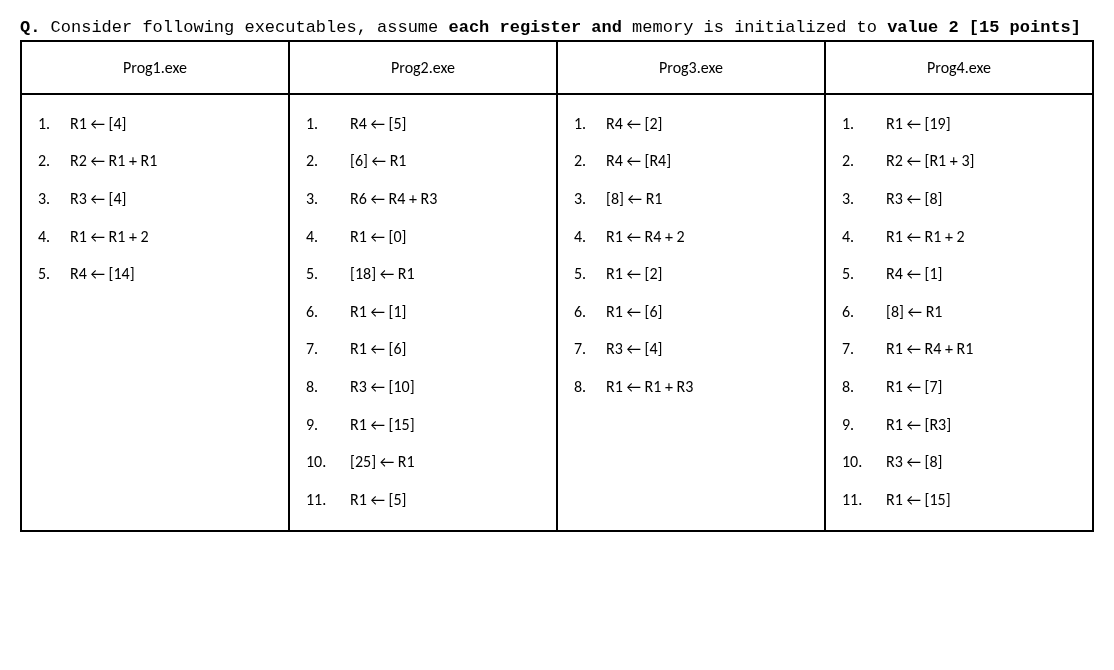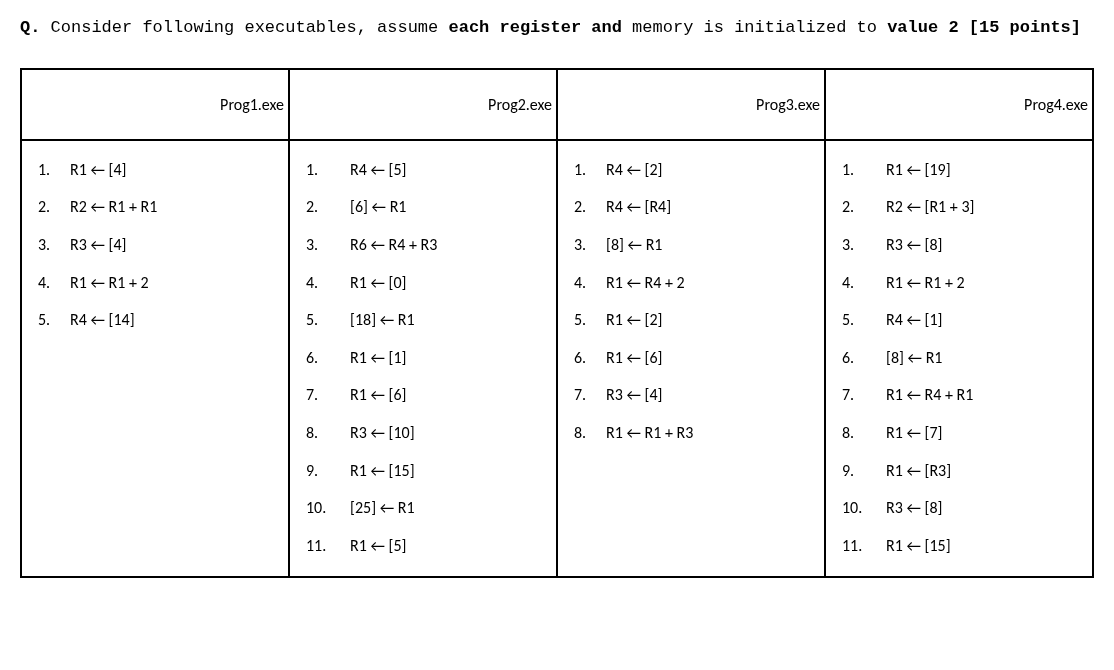--- a/index.html
+++ b/index.html
@@ -11,21 +11,20 @@
     }
     body {
       width: 1114px;
       padding: 16px 20px;
       box-sizing: border-box;
     }
     .question {
       font-family: "Consolas", "Courier New", monospace;
       font-size: 17px;
       line-height: 1.4;
-      margin-bottom: 28px;
     }
     .question .q-label {
       font-weight: bold;
     }
     .question .bold {
       font-weight: bold;
     }
     table.prog-table {
       border-collapse: collapse;
       width: 100%;
@@ -33,22 +32,22 @@
     table.prog-table th,
     table.prog-table td {
       border: 2px solid #000;
       vertical-align: top;
       padding: 0;
     }
     table.prog-table th {
       font-family: "Calibri", Arial, sans-serif;
       font-weight: 400;
       font-size: 16px;
-      text-align: right;
-      padding: 25px 4px;
+      text-align: center;
+      padding: 16px 4px;
     }
     table.prog-table td {
       width: 25%;
       padding: 10px 10px 12px 16px;
     }
     .instr-list {
       font-family: "Calibri", Arial, sans-serif;
       font-size: 16px;
       line-height: 2.35;
     }

